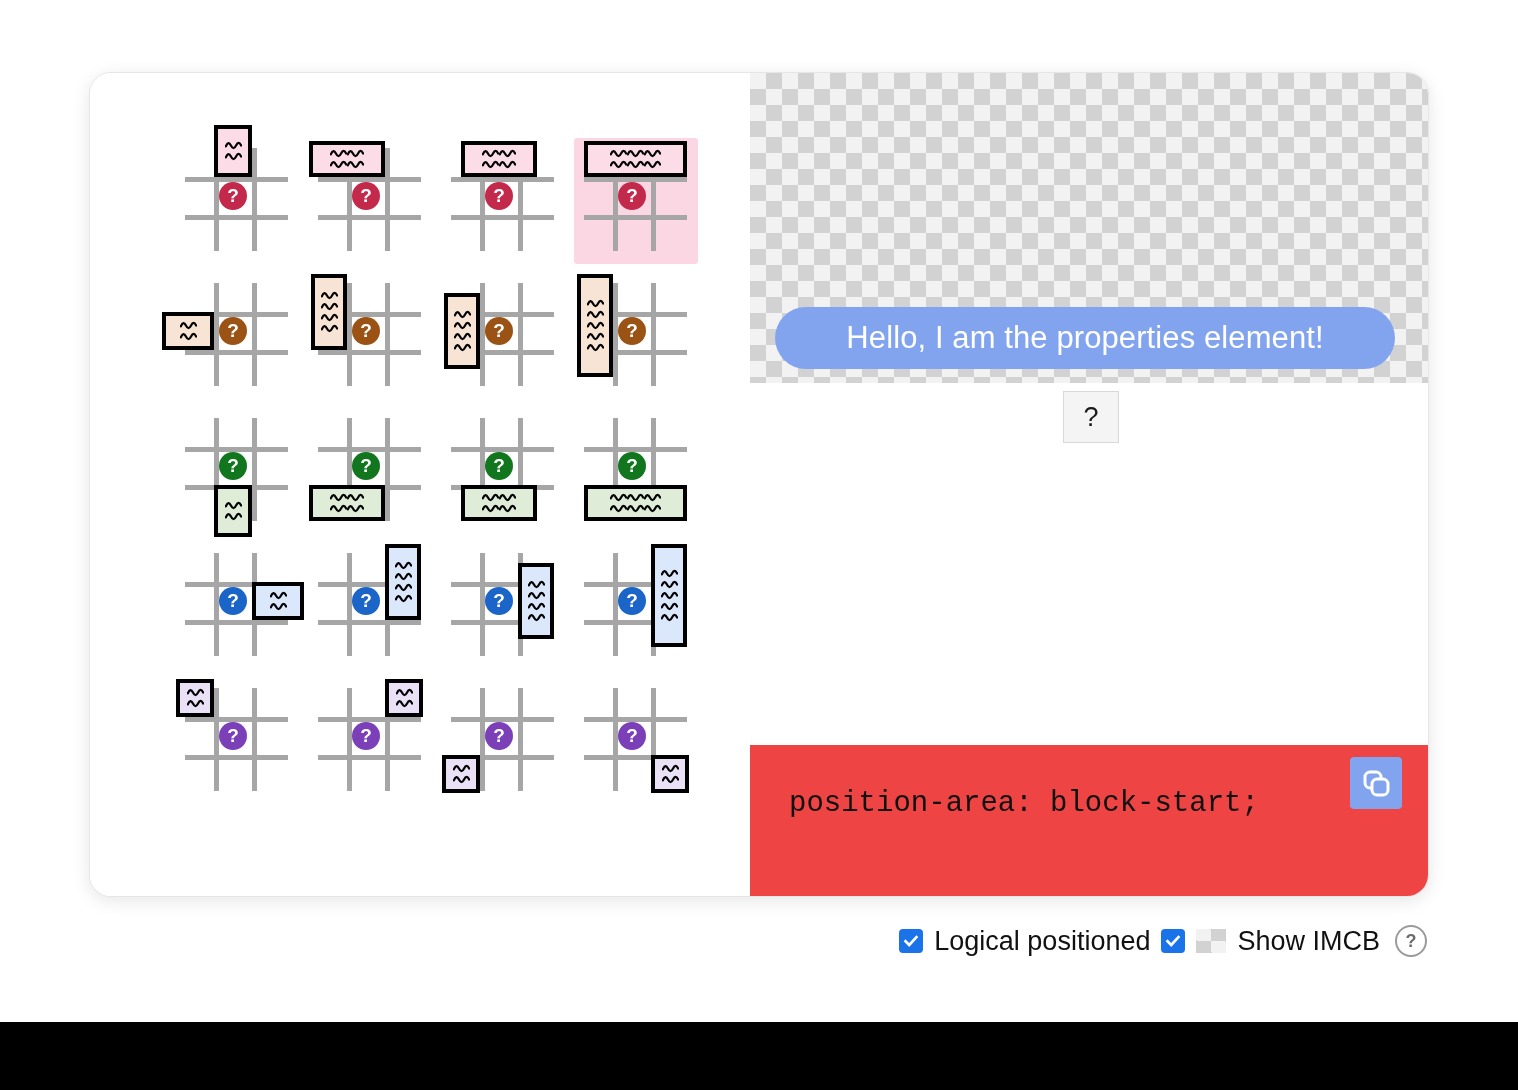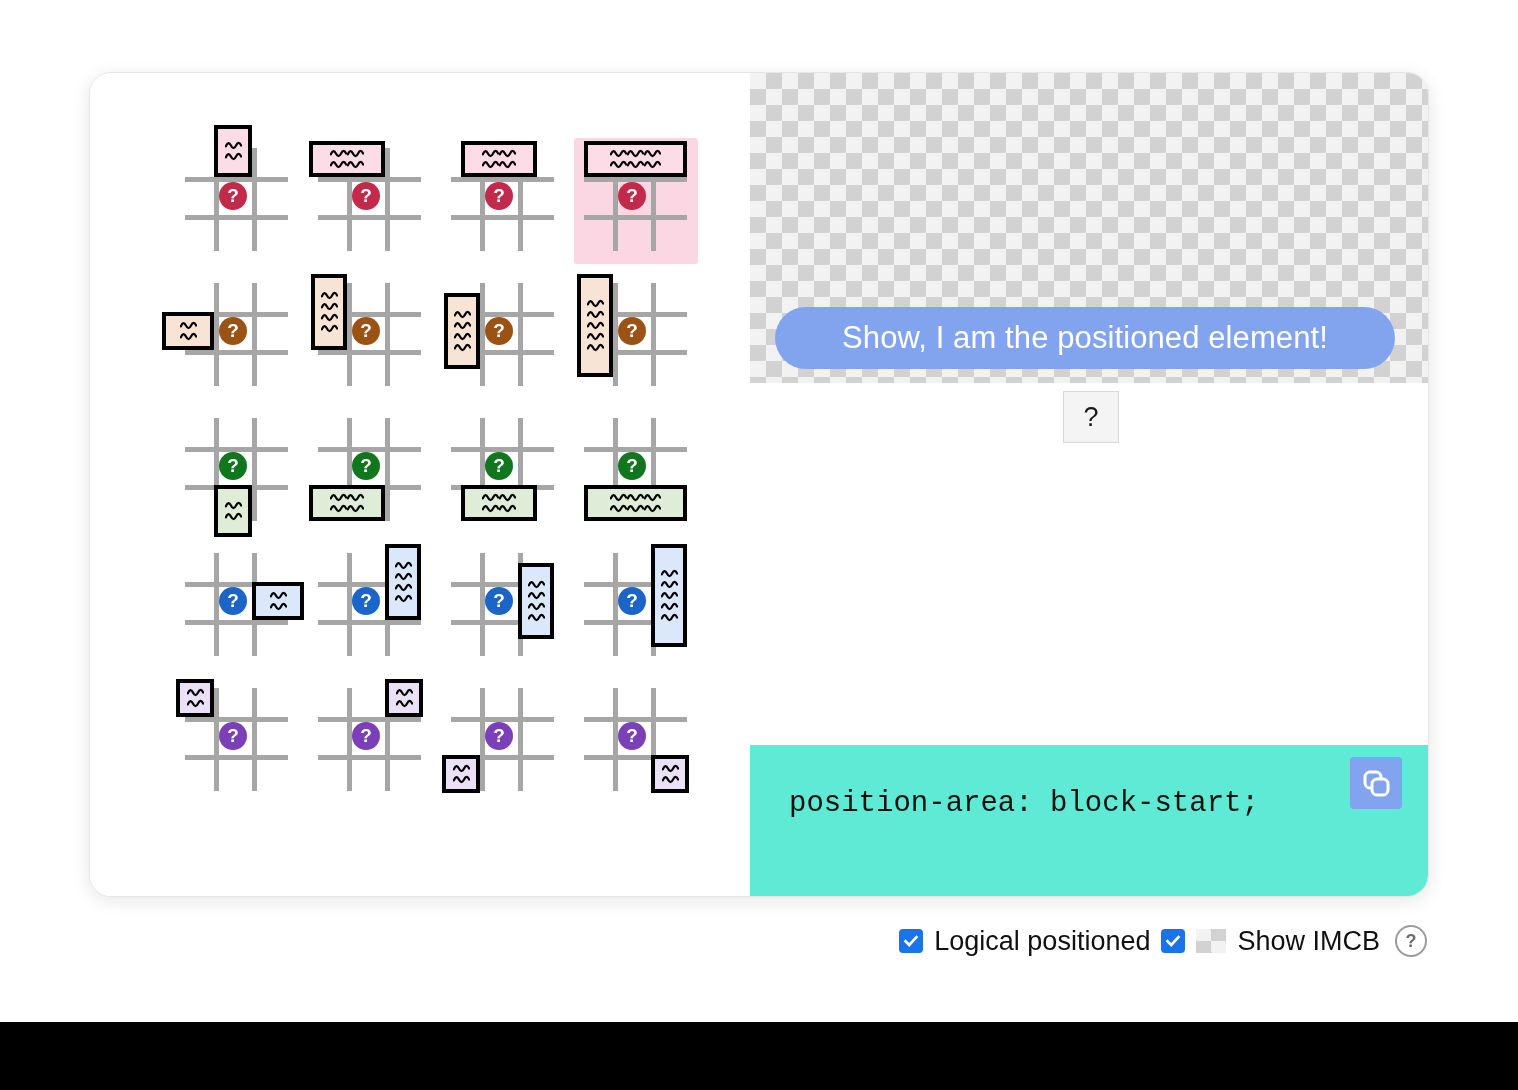--- a/index.html
+++ b/index.html
@@ -92,21 +92,21 @@
     white-space:nowrap;
   }
   #anchor-el{
     position:absolute;left:313px;top:318px;width:54px;height:50px;
     background:#f4f4f4;border:1px solid #d8d8d8;
     display:flex;align-items:center;justify-content:center;
     font-size:27px;color:#1a1a1a;
   }
   #code-block{
     position:absolute;left:0;top:672px;right:0;bottom:0;
-    background:#5eead4;
+    background:#ef4444;
   }
   #code-text{
     position:absolute;left:39px;top:42px;
     font-family:"Liberation Mono", monospace;
     font-size:29px;color:#111;white-space:pre;
   }
   #copy-button{
     position:absolute;right:26px;top:12px;width:52px;height:52px;
     background:#82a4ef;border-radius:4px;
     display:flex;align-items:center;justify-content:center;
@@ -621,21 +621,21 @@
             <div class="marker" style="background: rgb(123, 63, 184);">?</div>
           </div>
         </div>
       </div>
   </div>
 
   <div id="right-pane">
 
     <div id="checker"></div>
 
-    <div id="positioned-el">Show, I am the positioned element!</div>
+    <div id="positioned-el">Hello, I am the properties element!</div>
 
     <div id="anchor-el">?</div>
 
     <div id="code-block">
       <div id="code-text">position-area: block-start;</div>
       <div id="copy-button">
         <svg width="32" height="32" viewBox="0 0 32 32" aria-hidden="true">
           <rect x="5" y="5" width="16" height="16" rx="5" ry="5" fill="none" stroke="#ffffff" stroke-width="3"></rect>
           <rect x="12" y="12" width="16" height="16" rx="5" ry="5" fill="#82a4ef" stroke="#ffffff" stroke-width="3"></rect>
         </svg>

